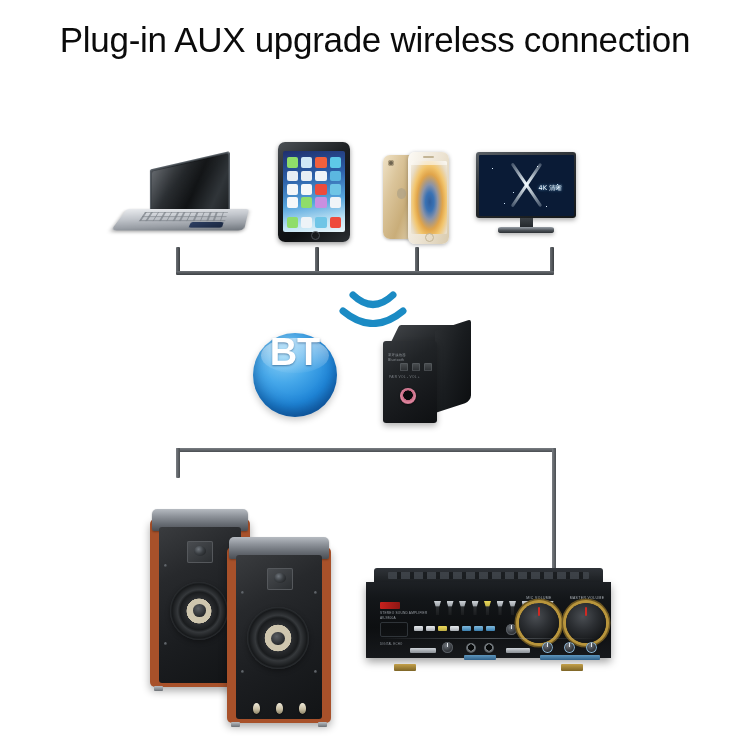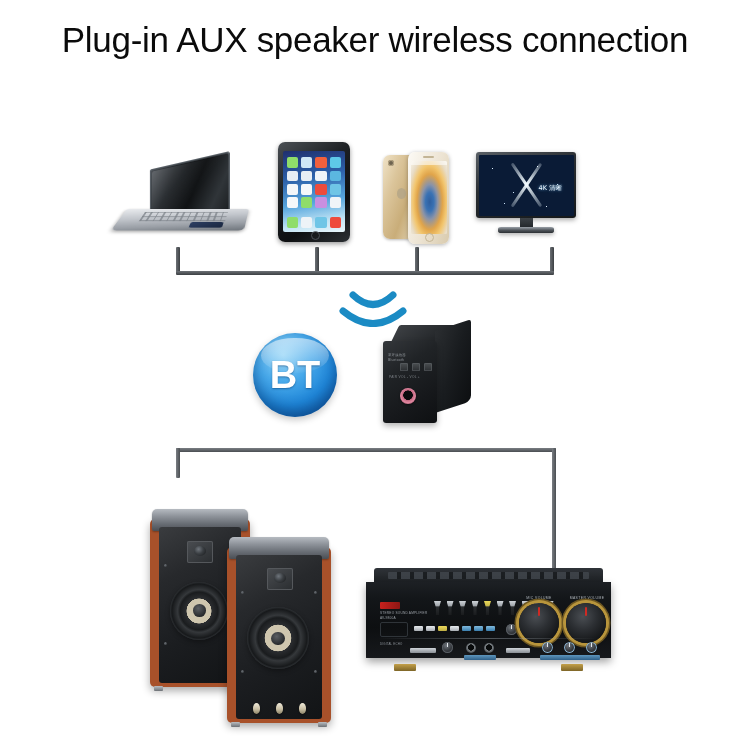--- a/index.html
+++ b/index.html
@@ -224,21 +224,21 @@
   
   .waves { position:absolute; left:337px; top:283px; width:72px; height:44px; }
 
   
   .bt {
     position:absolute; left:253px; top:333px; width:84px; height:84px;
     border-radius:50%;
     background:
       radial-gradient(circle at 36% 26%, #8ed2f6 0%, #46a8ea 34%, #1f86d8 62%, #1566b4 84%, #0f4f92 100%);
     box-shadow: 0 3px 7px rgba(0,0,0,.22), inset 0 -6px 14px rgba(0,40,90,.45);
-    display:flex; align-items:center; justify-content:center;
+    display:flex; justify-content:center;
   }
   .bt::before {
     content:""; position:absolute; left:10%; top:6%; width:80%; height:42%;
     border-radius:50%;
     background: linear-gradient(to bottom, rgba(255,255,255,.55), rgba(255,255,255,.04));
   }
   .bt-text {
     position:relative;
     font-size:38px; font-weight:700; color:#ffffff; letter-spacing:0px;
     text-shadow: 0 1px 2px rgba(0,50,100,.5);
@@ -467,21 +467,21 @@
   .amp-txt {
     position:absolute; font-size:2.9px; color:#8d9399; letter-spacing:.2px;
     white-space:nowrap;
   }
 </style>
 </head>
 <body>
 
 <div class="page">
 
-  <div class="title">Plug-in AUX speaker wireless connection</div>
+  <div class="title">Plug-in AUX upgrade wireless connection</div>
 
   <div class="device laptop">
     <div class="lt-lid"></div>
     <div class="lt-base">
       <div class="lt-keys"></div>
       <div class="lt-pad"></div>
     </div>
   </div>
 
   <div class="device tablet">

